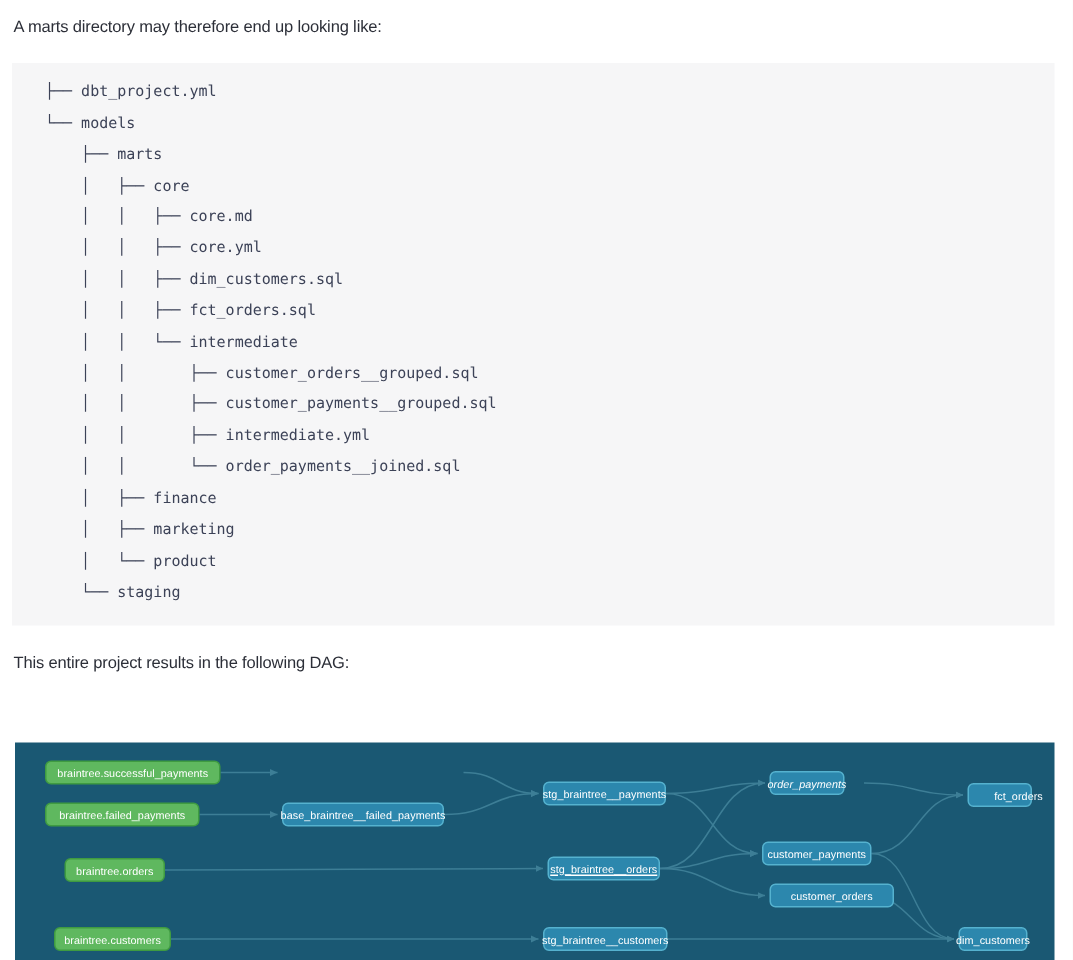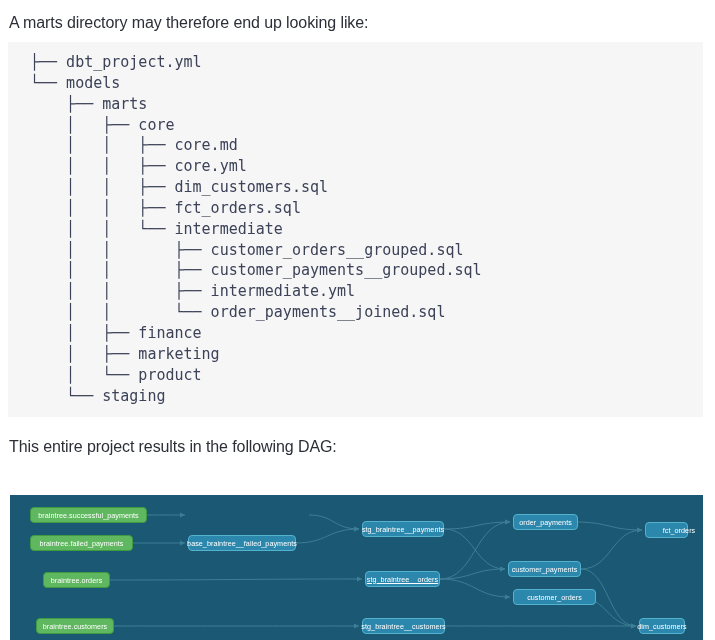--- a/index.html
+++ b/index.html
@@ -9,21 +9,21 @@
   }
   body {
     width: 715px;
     height: 640px;
     font-family: "Liberation Sans", sans-serif;
     color: #26282f;
     overflow: hidden;
     position: relative;
   }
   .para {
-    font-size: 16px;
+    font-size: 11px;
     line-height: 1.45;
     color: #2c2f38;
     margin: 0;
     letter-spacing: -0.1px;
   }
   #intro-paragraph {
     position: absolute;
     left: 9px;
     top: 11px;
   }
@@ -40,21 +40,21 @@
     width: 695px;
     height: 375px;
     background: #f6f6f7;
     box-sizing: border-box;
     padding: 10px 0 0 22px;
     overflow: hidden;
   }
   #code-block pre {
     margin: 0;
     font-family: "DejaVu Sans Mono", "Liberation Mono", monospace;
-    font-size: 15px;
+    font-size: 10px;
     line-height: 20.85px;
     color: #3c4257;
     white-space: pre;
     letter-spacing: 0px;
   }
   
   #dag-figure {
     position: absolute;
     left: 10px;
     top: 495px;
@@ -146,18 +146,18 @@
       <path d="M568,102 C597,102 597,131 626,131" fill="none" stroke="#3d7e96" stroke-width="1" marker-end="url(#arw)"></path>
     </svg>
 <div class="dag-node source" style="left: 20px; top: 12px; width: 117px;">braintree.successful_payments</div>
     <div class="dag-node source" style="left: 20px; top: 40px; width: 103px;">braintree.failed_payments</div>
     <div class="dag-node source" style="left: 33px; top: 77px; width: 67px;">braintree.orders</div>
     <div class="dag-node source" style="left: 26px; top: 123px; width: 78px;">braintree.customers</div>
     <div class="dag-node model" style="left: 178px; top: 40px; width: 108px;">base_braintree__failed_payments</div>
     <div class="dag-node model" style="left: 352px; top: 26px; width: 82px;">stg_braintree__payments</div>
     <div class="dag-node model" style="left: 355px; top: 76px; width: 75px; text-decoration: underline;">stg_braintree__orders</div>
     <div class="dag-node model" style="left: 352px; top: 123px; width: 83px;">stg_braintree__customers</div>
-    <div class="dag-node model" style="left: 503px; top: 19px; width: 65px;">order_payments</div>
+    <div class="dag-node model" style="left: 503px; top: 19px; width: 50px; font-style: italic;">order_payments</div>
     <div class="dag-node model" style="left: 498px; top: 66px; width: 73px;">customer_payments</div>
     <div class="dag-node model" style="left: 503px; top: 94px; width: 83px;">customer_orders</div>
     <div class="dag-node model" style="left: 635px; top: 27px; width: 43px; padding-left: 32px;">fct_orders</div>
     <div class="dag-node model" style="left: 629px; top: 123px; width: 46px;">dim_customers</div>
   </div>
 
 </body></html>

